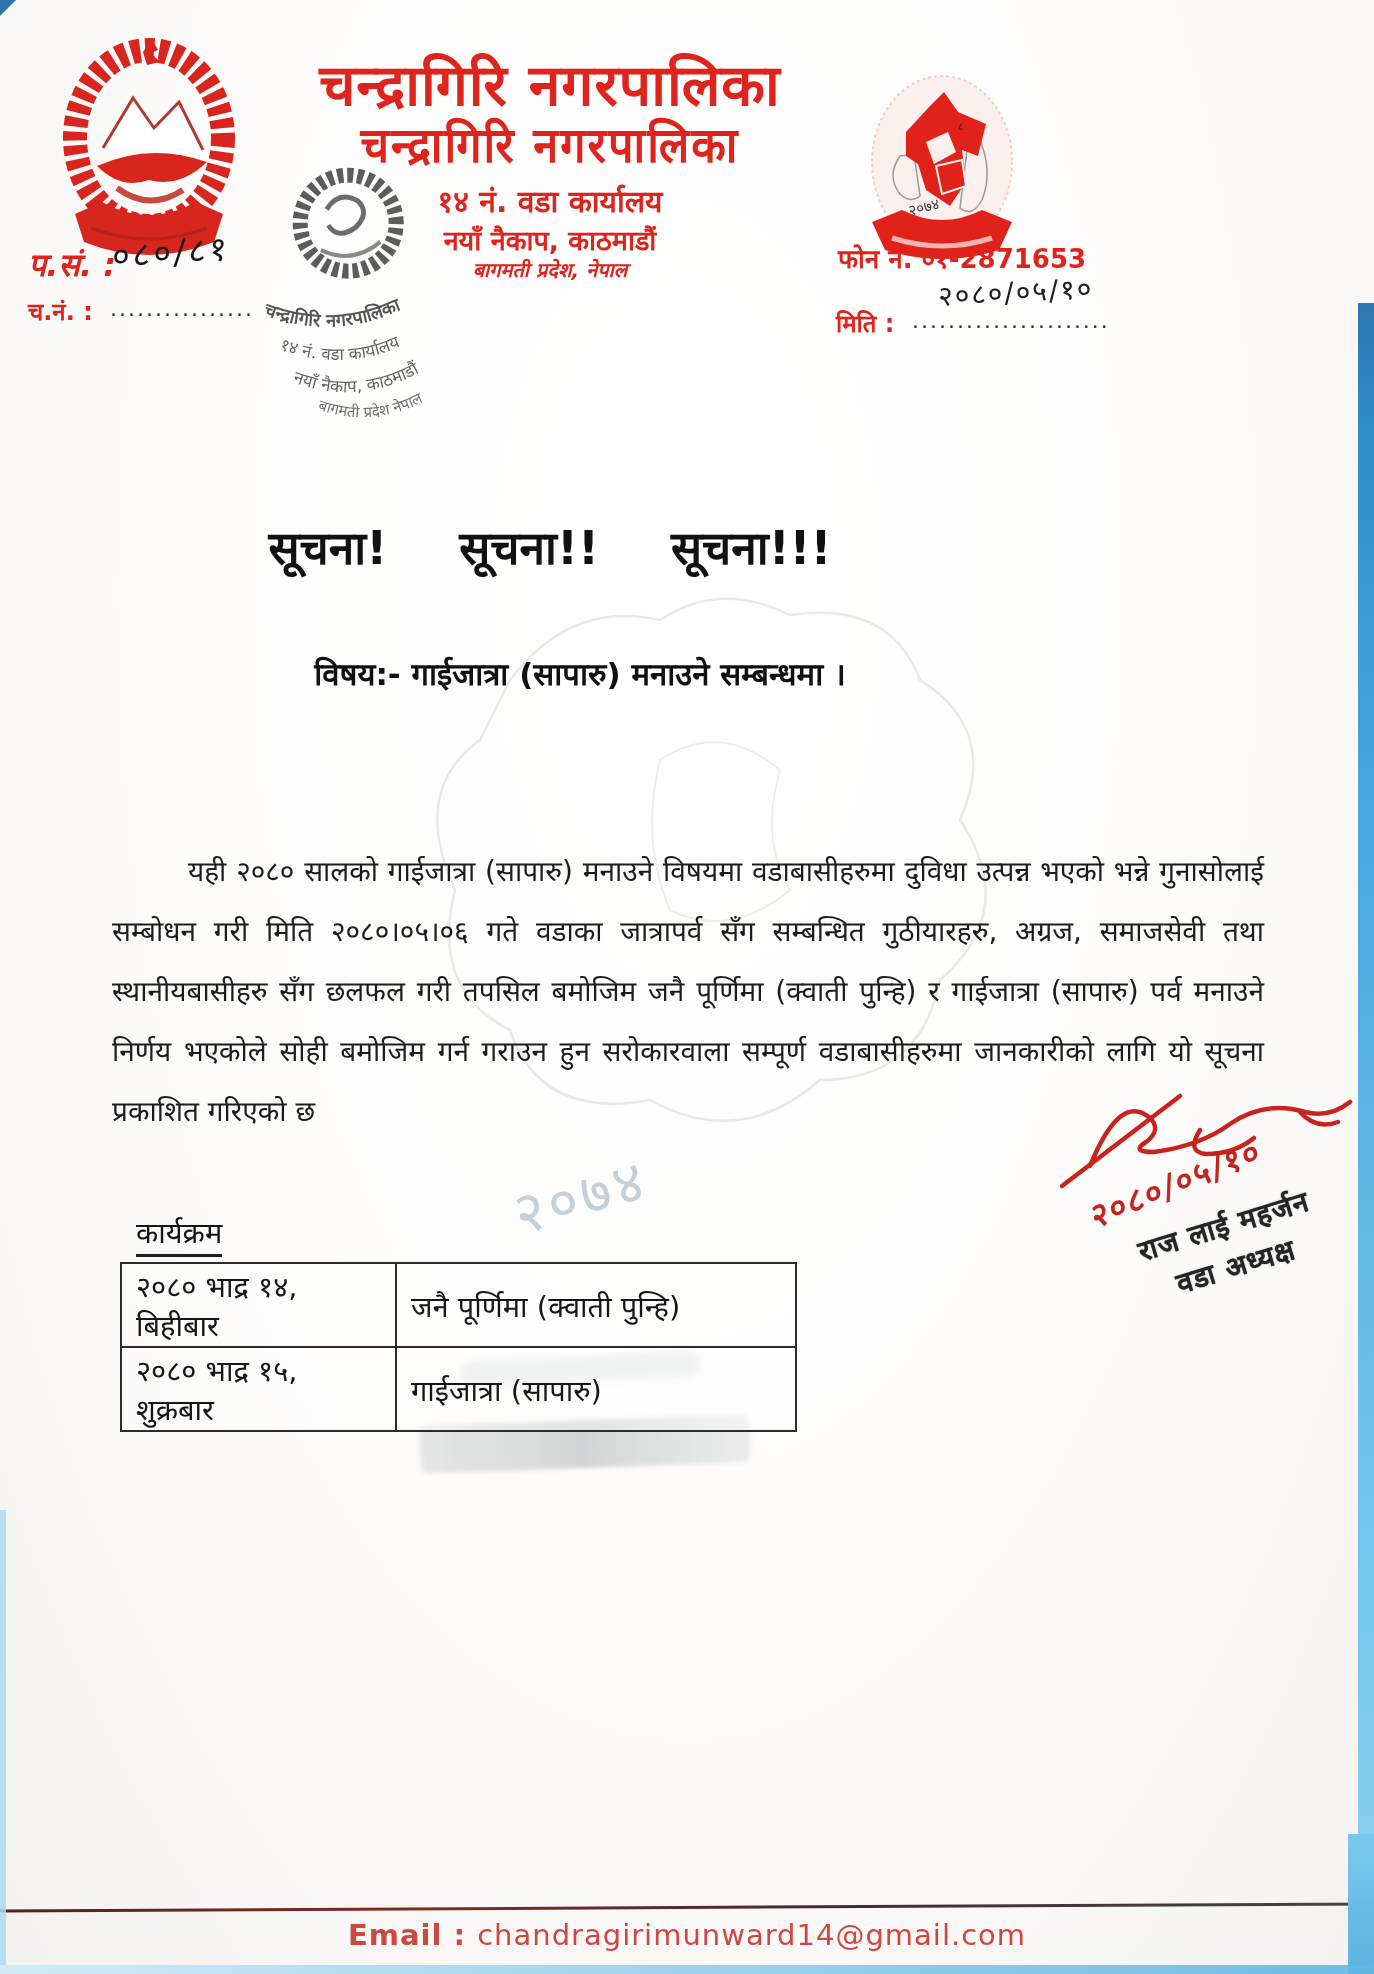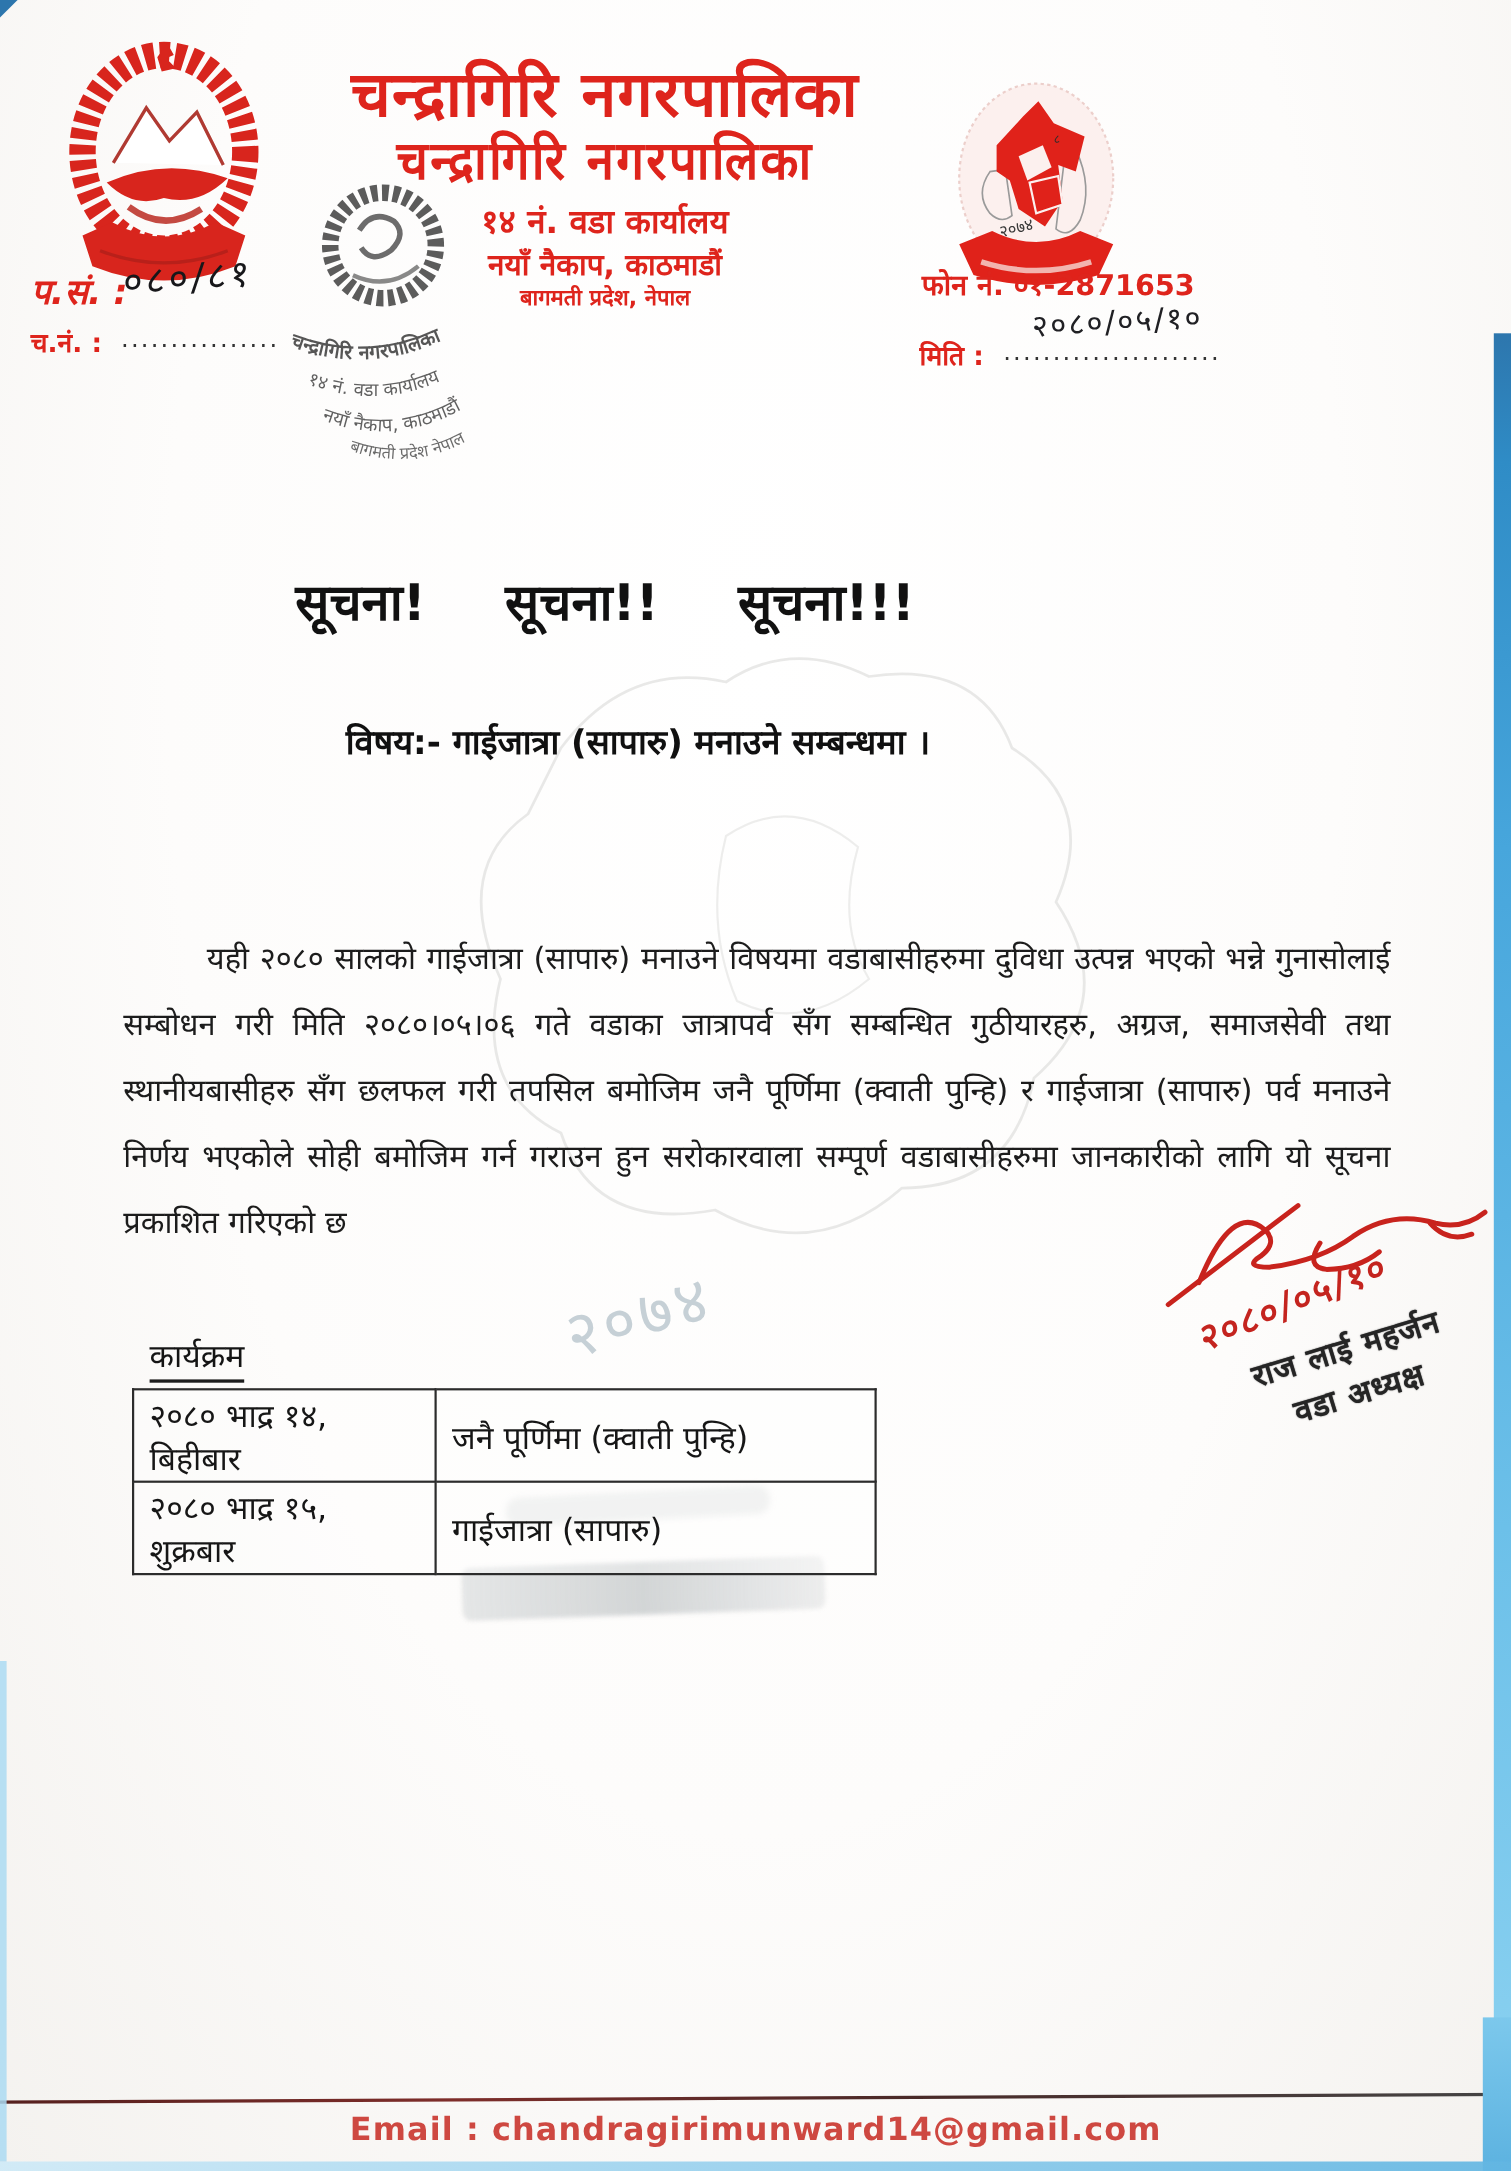--- a/index.html
+++ b/index.html
@@ -27,21 +27,21 @@
   .edge-right-foot{right:0;bottom:0;width:26px;height:140px;background:linear-gradient(180deg,#7cc8ec,#5cb2e0);}
   .edge-bottom{left:0;right:0;bottom:0;height:9px;background:linear-gradient(90deg,#cfeaf7 0%,#9bd2ee 45%,#62b6e2 100%);opacity:.92;}
   .edge-left-low{left:0;top:1510px;bottom:9px;width:6px;background:#abdaf2;opacity:.85;}
   .corner-tl{left:0;top:0;width:0;height:0;border-top:16px solid #2d76ad;border-right:16px solid transparent;}
 
   
   .title-main{left:230px;top:44px;width:640px;font-size:57px;letter-spacing:1px;}
   .title-script{left:305px;top:113px;width:490px;font-size:45px;font-family:"DejaVu Serif", serif;letter-spacing:2px;transform:scaleY(1.08);}
   .ward-office{left:380px;top:180px;width:340px;font-size:30px;}
   .locality{left:380px;top:221px;width:340px;font-size:27px;}
-  .province{left:400px;top:256px;width:300px;font-size:20px;}
+  .province{left:400px;top:256px;width:300px;font-size:20px;font-style:italic;}
   .phone{left:838px;top:240px;font-size:26px;}
   .ref-label{left:28px;top:242px;font-size:32px;font-style:italic;}
   .ref-value{left:112px;top:228px;font-size:34px;color:#17171a;transform:rotate(-4deg) skewX(-6deg);letter-spacing:3px;}
   .letter-label{left:28px;top:294px;font-size:24px;}
   .letter-dots{left:110px;top:296px;font-size:22px;color:#333;letter-spacing:2px;}
   .date-hand{left:938px;top:272px;font-size:28px;color:#202024;transform:rotate(-3deg);letter-spacing:2px;}
   .date-label{left:836px;top:306px;font-size:24px;}
   .date-dots{left:912px;top:308px;font-size:22px;color:#333;letter-spacing:2px;}
 
   
@@ -80,21 +80,21 @@
 
   
   .wm-year{left:512px;top:1155px;font-size:58px;color:#a9b9c2;opacity:.65;transform:rotate(-16deg);letter-spacing:4px;}
   .wm{opacity:.5;}
   .wm-smudge{left:420px;top:1420px;width:330px;height:48px;background:linear-gradient(90deg,rgba(120,130,135,.18),rgba(120,130,135,.32),rgba(120,130,135,.12));filter:blur(2px);transform:rotate(-2deg);border-radius:8px;}
   .wm-smudge2{left:460px;top:1356px;width:240px;height:26px;background:rgba(150,158,162,.18);filter:blur(3px);transform:rotate(-3deg);border-radius:12px;}
 
   
   .foot-line{left:0;top:1906px;width:1374px;height:3px;background:linear-gradient(90deg,#55201e 0%,#7e2d2a 30%,#4a2a28 60%,#444 100%);transform:rotate(-0.30deg);}
   .foot-email{left:0;top:1918px;width:1374px;font-size:29px;font-weight:bold;color:#ce4841;letter-spacing:1px;}
-  .foot-email .at{font-weight:bold;}
+  .foot-email .at{font-weight:normal;}
 </style>
 </head>
 <body>
 
 <div class="page">
 
   <svg class="abs wm" style="left:360px;top:560px;" width="720" height="620" viewBox="0 0 720 620">
     <path d="M150,120 Q210,40 300,60 Q360,20 430,55 Q530,40 560,120 Q640,170 600,260 Q660,350 580,420 Q560,520 460,520 Q380,590 290,540 Q180,560 150,470 Q70,430 95,330 Q50,230 120,180 Z" fill="none" stroke="#d4d4d2" stroke-width="2.5"></path>
     <path d="M300,200 Q360,160 420,210 Q400,280 430,330 Q370,380 310,350 Q280,280 300,200 Z" fill="none" stroke="#dddddb" stroke-width="2"></path>
   </svg>

